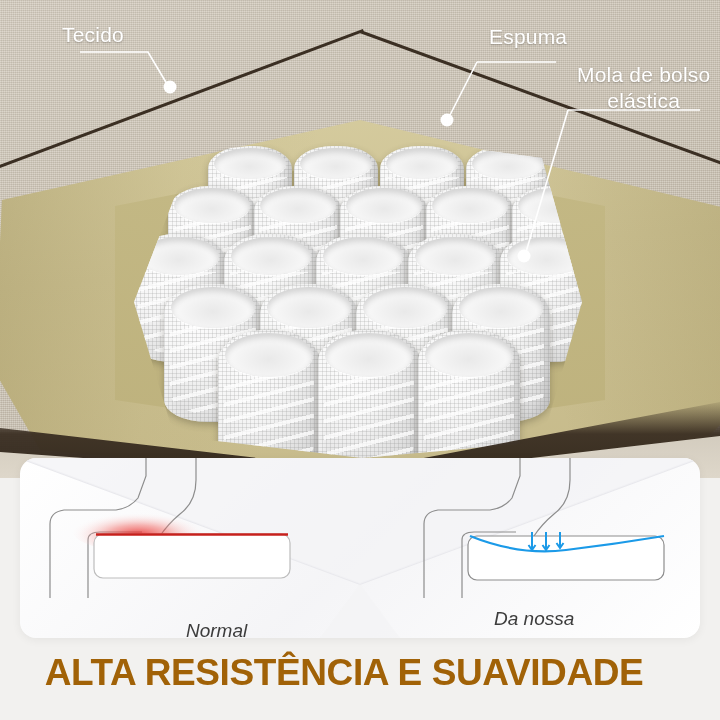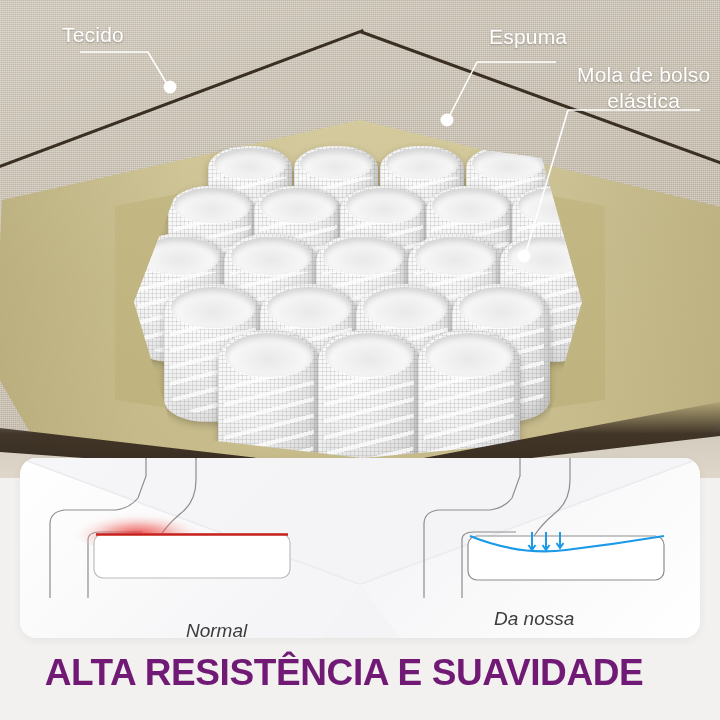--- a/index.html
+++ b/index.html
@@ -178,21 +178,21 @@
   .cap-nossa  { left: 466px; top: 608px; margin-left: 28px; }
 
   
   .headline {
     position: absolute;
     left: 0; top: 652px; width: 688px;
     text-align: center;
     font-size: 37px;
     font-weight: bold;
     letter-spacing: -0.4px;
-    color: #701a75;
+    color: #a16207;
     font-family: "Liberation Sans", sans-serif;
   }
 </style>
 </head>
 <body>
 
 <div id="stage">
 
   <div class="photo">
 

